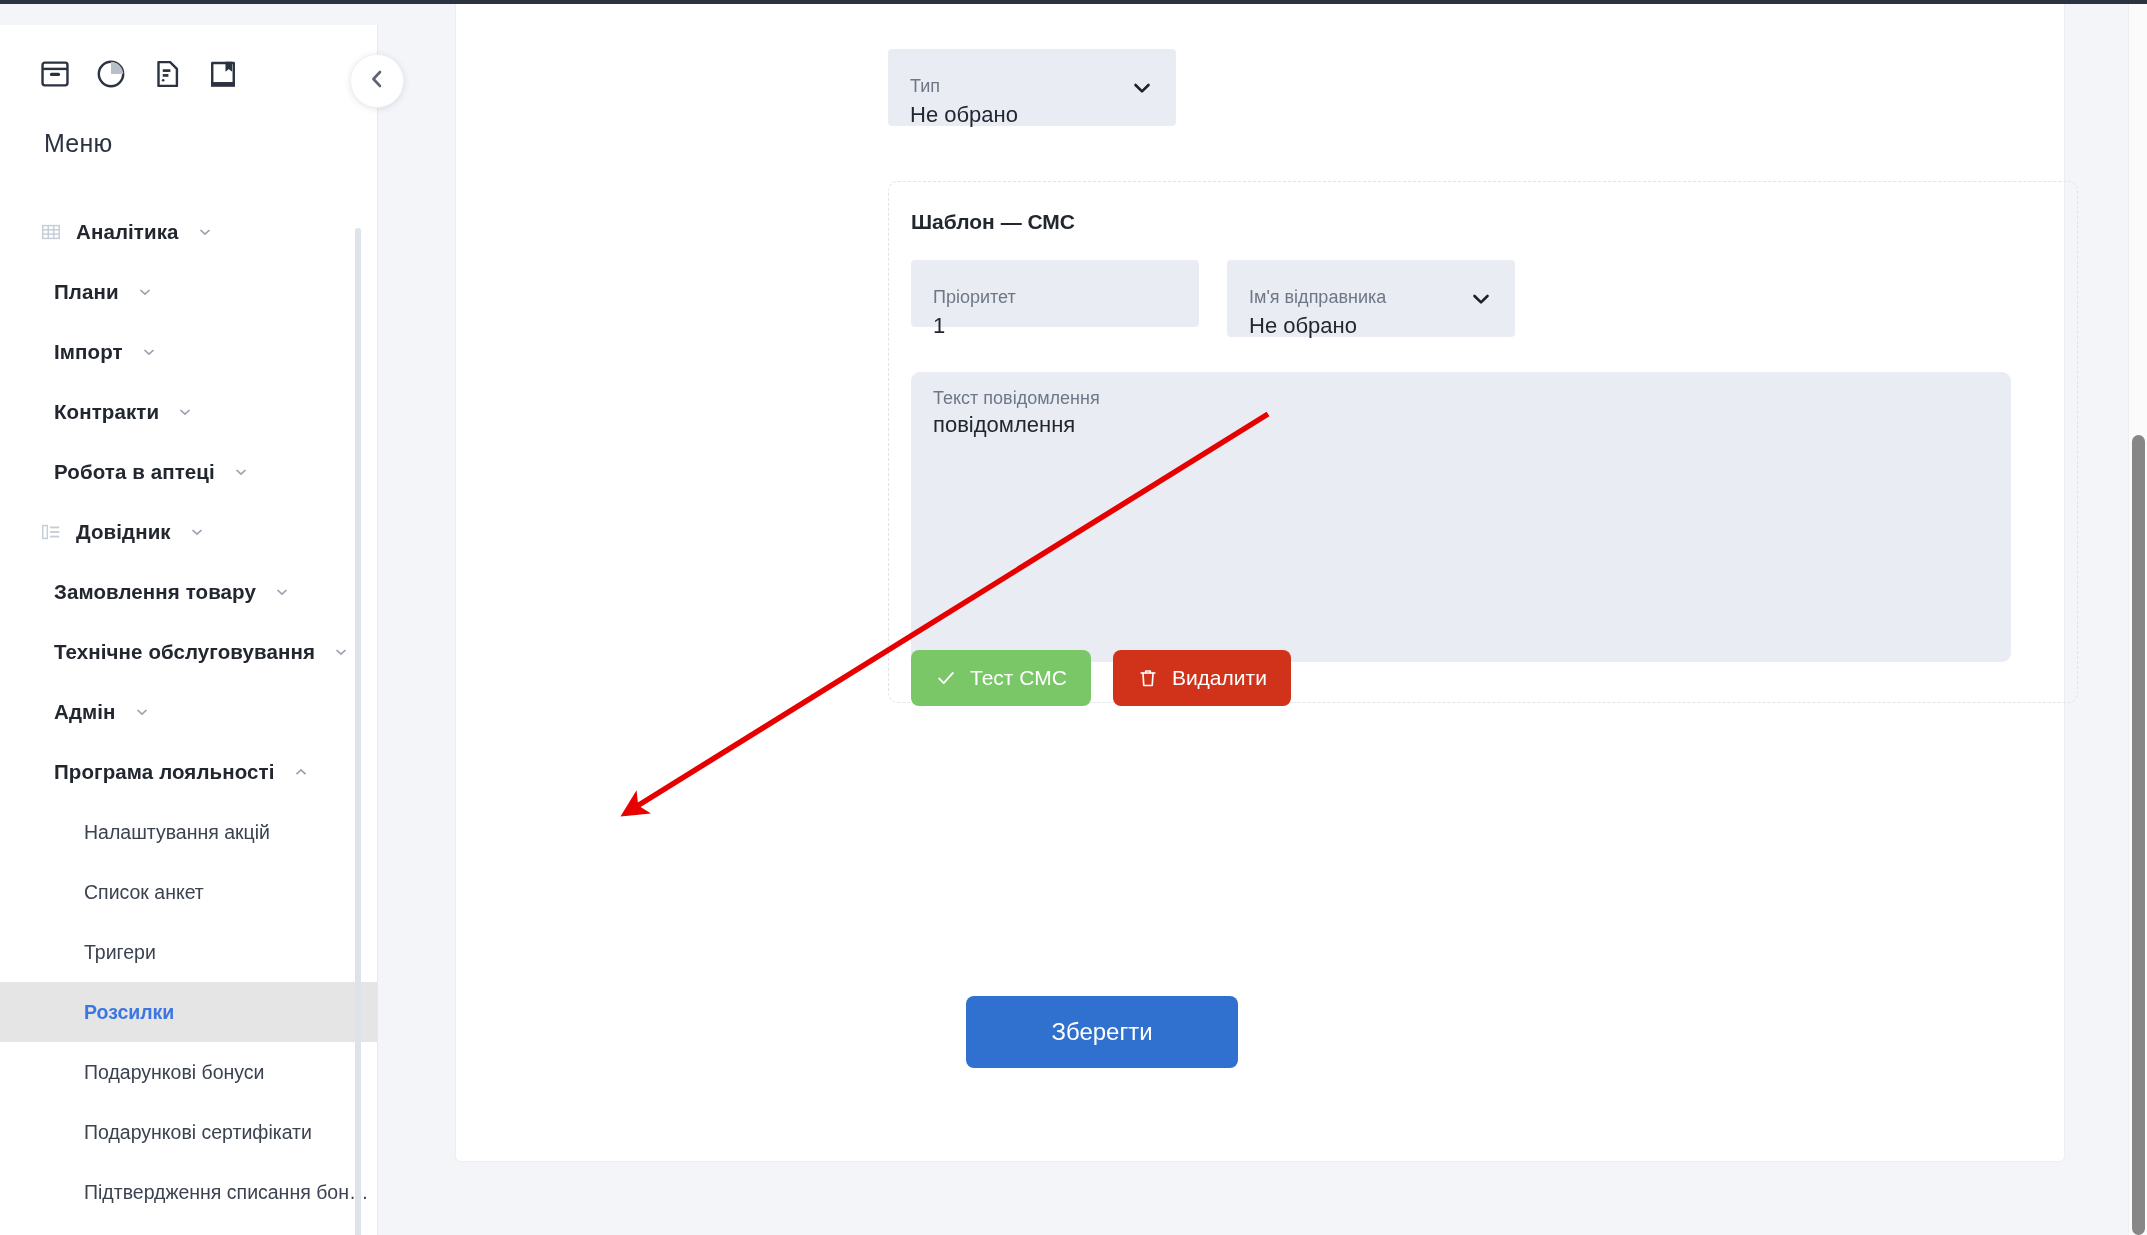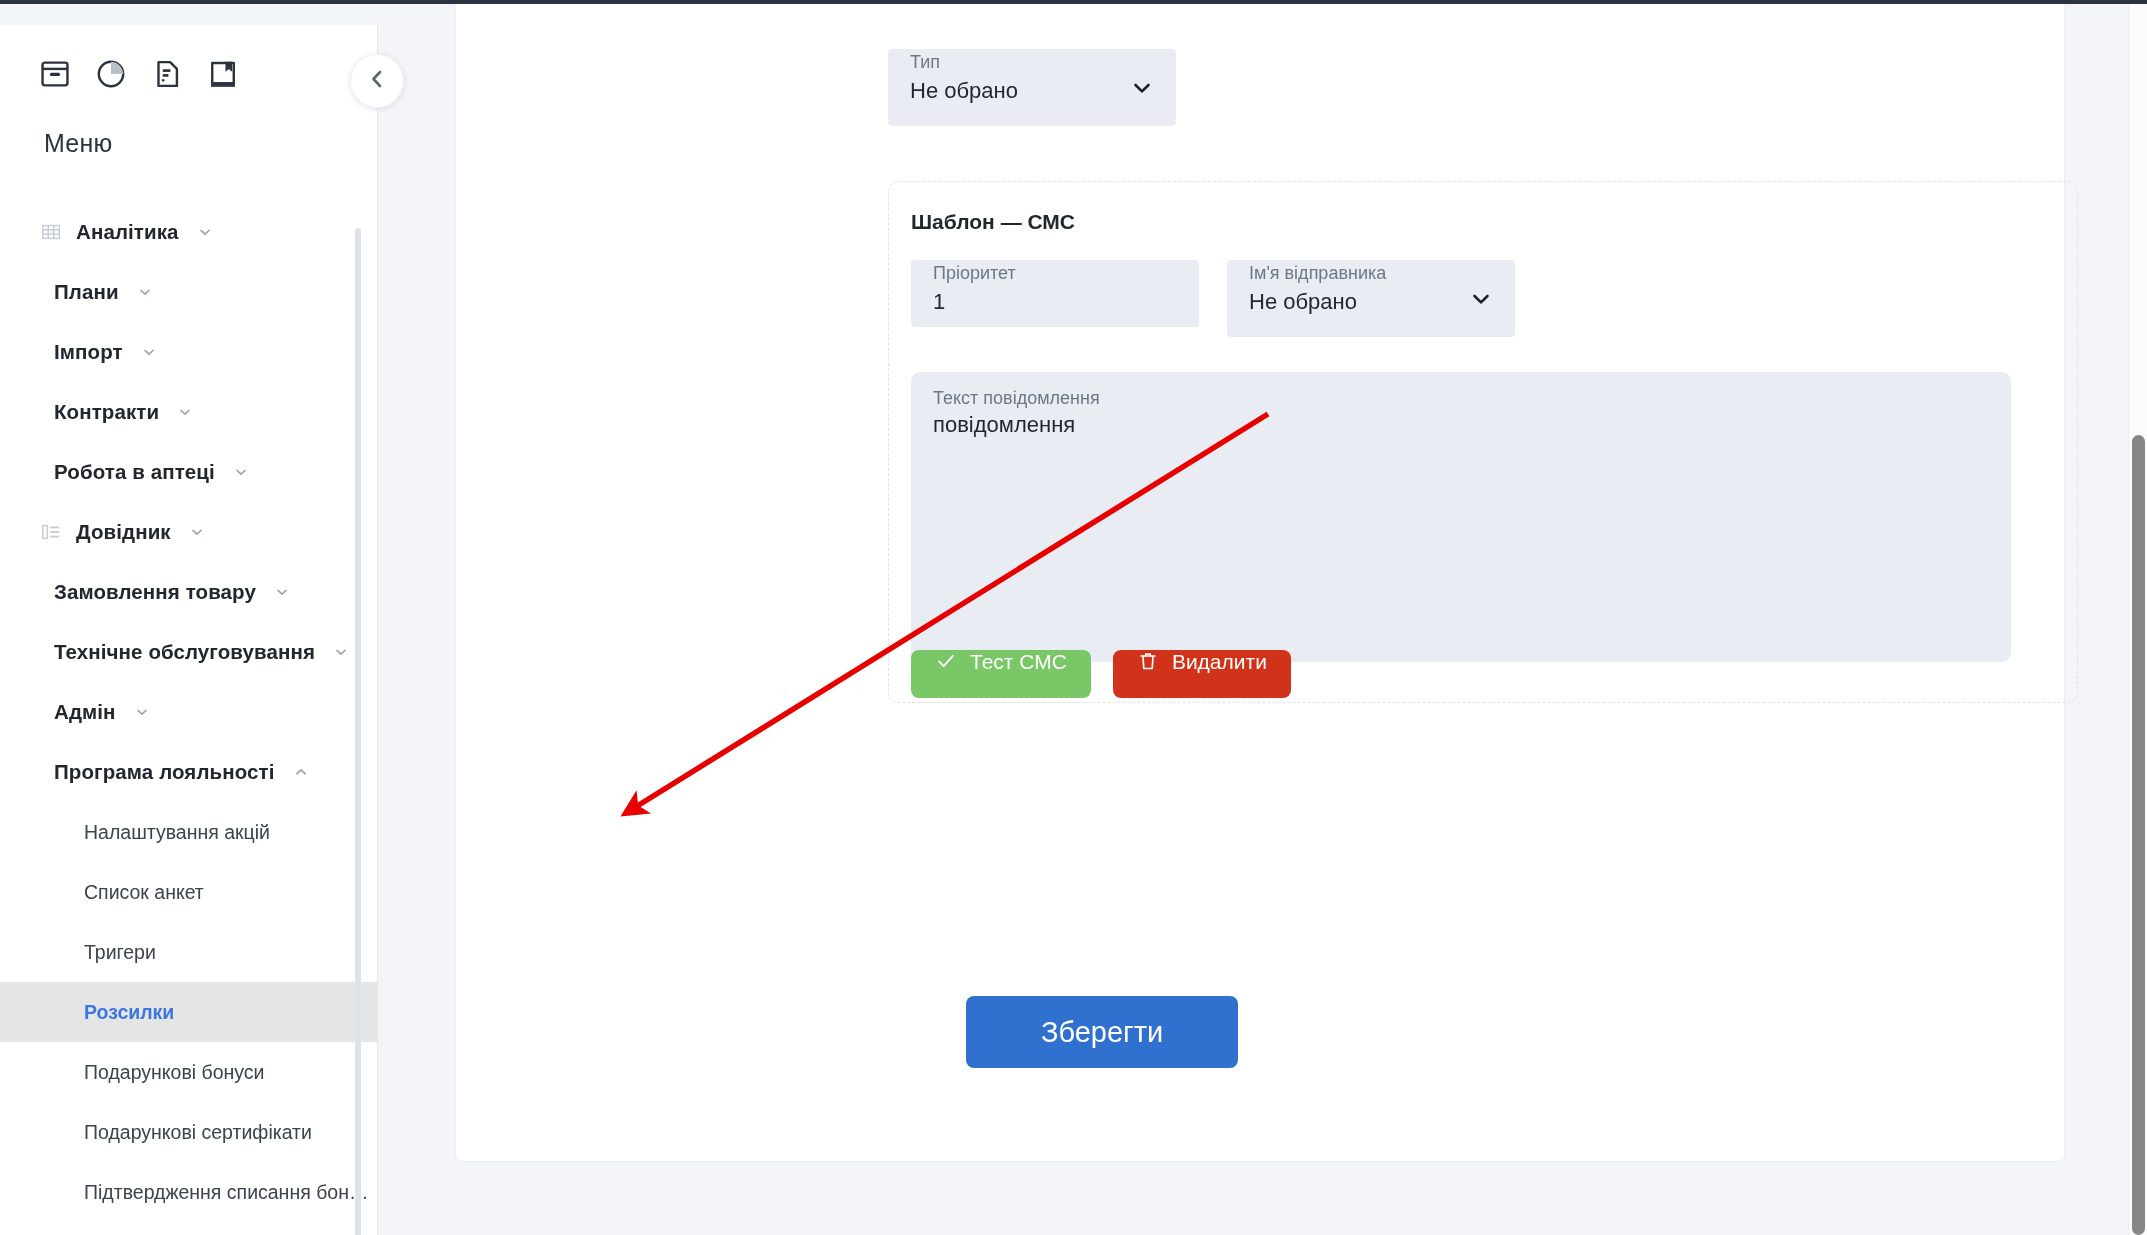--- a/index.html
+++ b/index.html
@@ -121,21 +121,21 @@
     background: #ffffff;
     border-radius: 6px;
     border: 1px solid #eceef3;
   }
 
   
   .field {
     position: relative;
     background: #e9edf3;
     border-radius: 4px;
-    padding: 2px 20px 12px 22px;
+    padding: 26px 20px 12px 22px;
   }
   .field .flabel {
     font-size: 18px; color: #6e7787; line-height: 1.25;
     white-space: nowrap;
   }
   .field .fvalue {
     font-size: 22px; color: #22272f; line-height: 1.35;
     margin-top: 2px; white-space: nowrap;
   }
   .field .caret {
@@ -176,37 +176,37 @@
     padding: 16px 22px;
   }
   .msg-field .flabel { font-size: 18px; color: #6e7787; }
   .msg-field .fvalue { font-size: 22px; color: #22272f; margin-top: 3px; }
 
   .btn-row {
     position: absolute; left: 22px; top: 468px;
     display: flex; gap: 22px;
   }
   .btn {
-    display: inline-flex; gap: 13px;
+    display: inline-flex; align-items: center; gap: 13px;
     border: none; border-radius: 8px;
     font-family: "Liberation Sans", sans-serif;
     font-size: 21px; color: #ffffff;
-    padding: 0 24px; height: 48px;
+    padding: 0 24px; height: 56px;
     cursor: pointer; white-space: nowrap;
   }
   .btn-test { background: #79c767; }
   .btn-del  { background: #d1331a; }
   .btn svg { display: block; }
 
   .btn-save {
     position: absolute; left: 510px; top: 1025px;
     width: 272px; height: 72px;
     background: #3071d0;
     border: none; border-radius: 8px;
-    color: #ffffff; font-size: 29px;
+    color: #ffffff; font-size: 24px;
     font-family: "Liberation Sans", sans-serif;
     cursor: pointer;
   }
 
   
   .annot {
     position: absolute; left: 0; top: 0;
     width: 2147px; height: 1235px;
     pointer-events: none; z-index: 50;
   }

